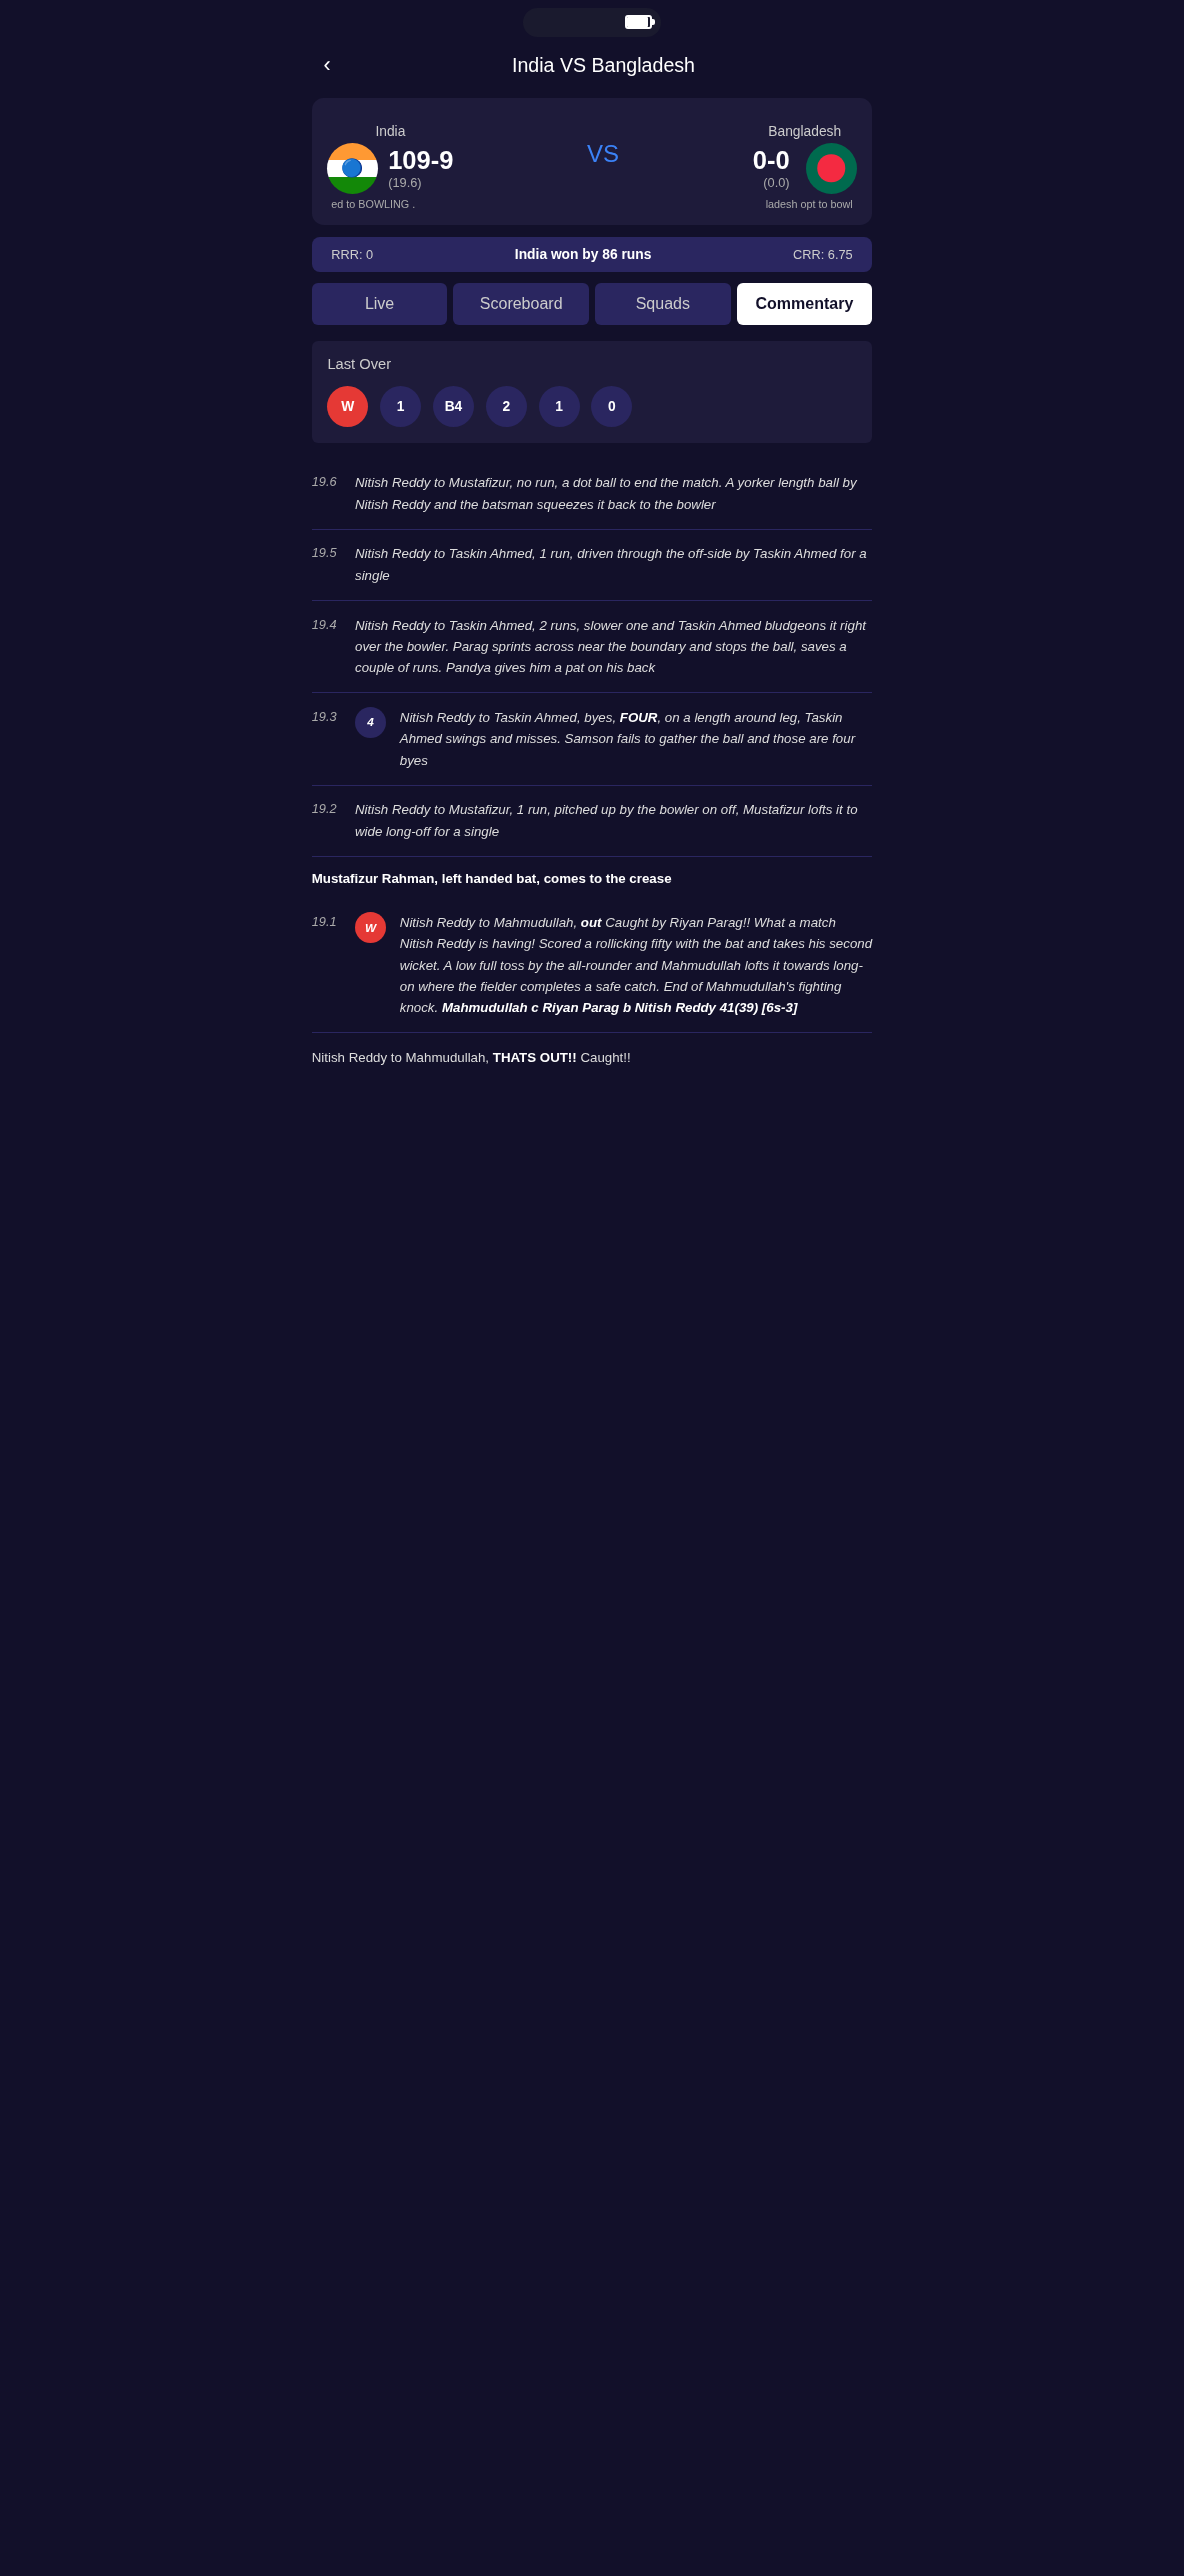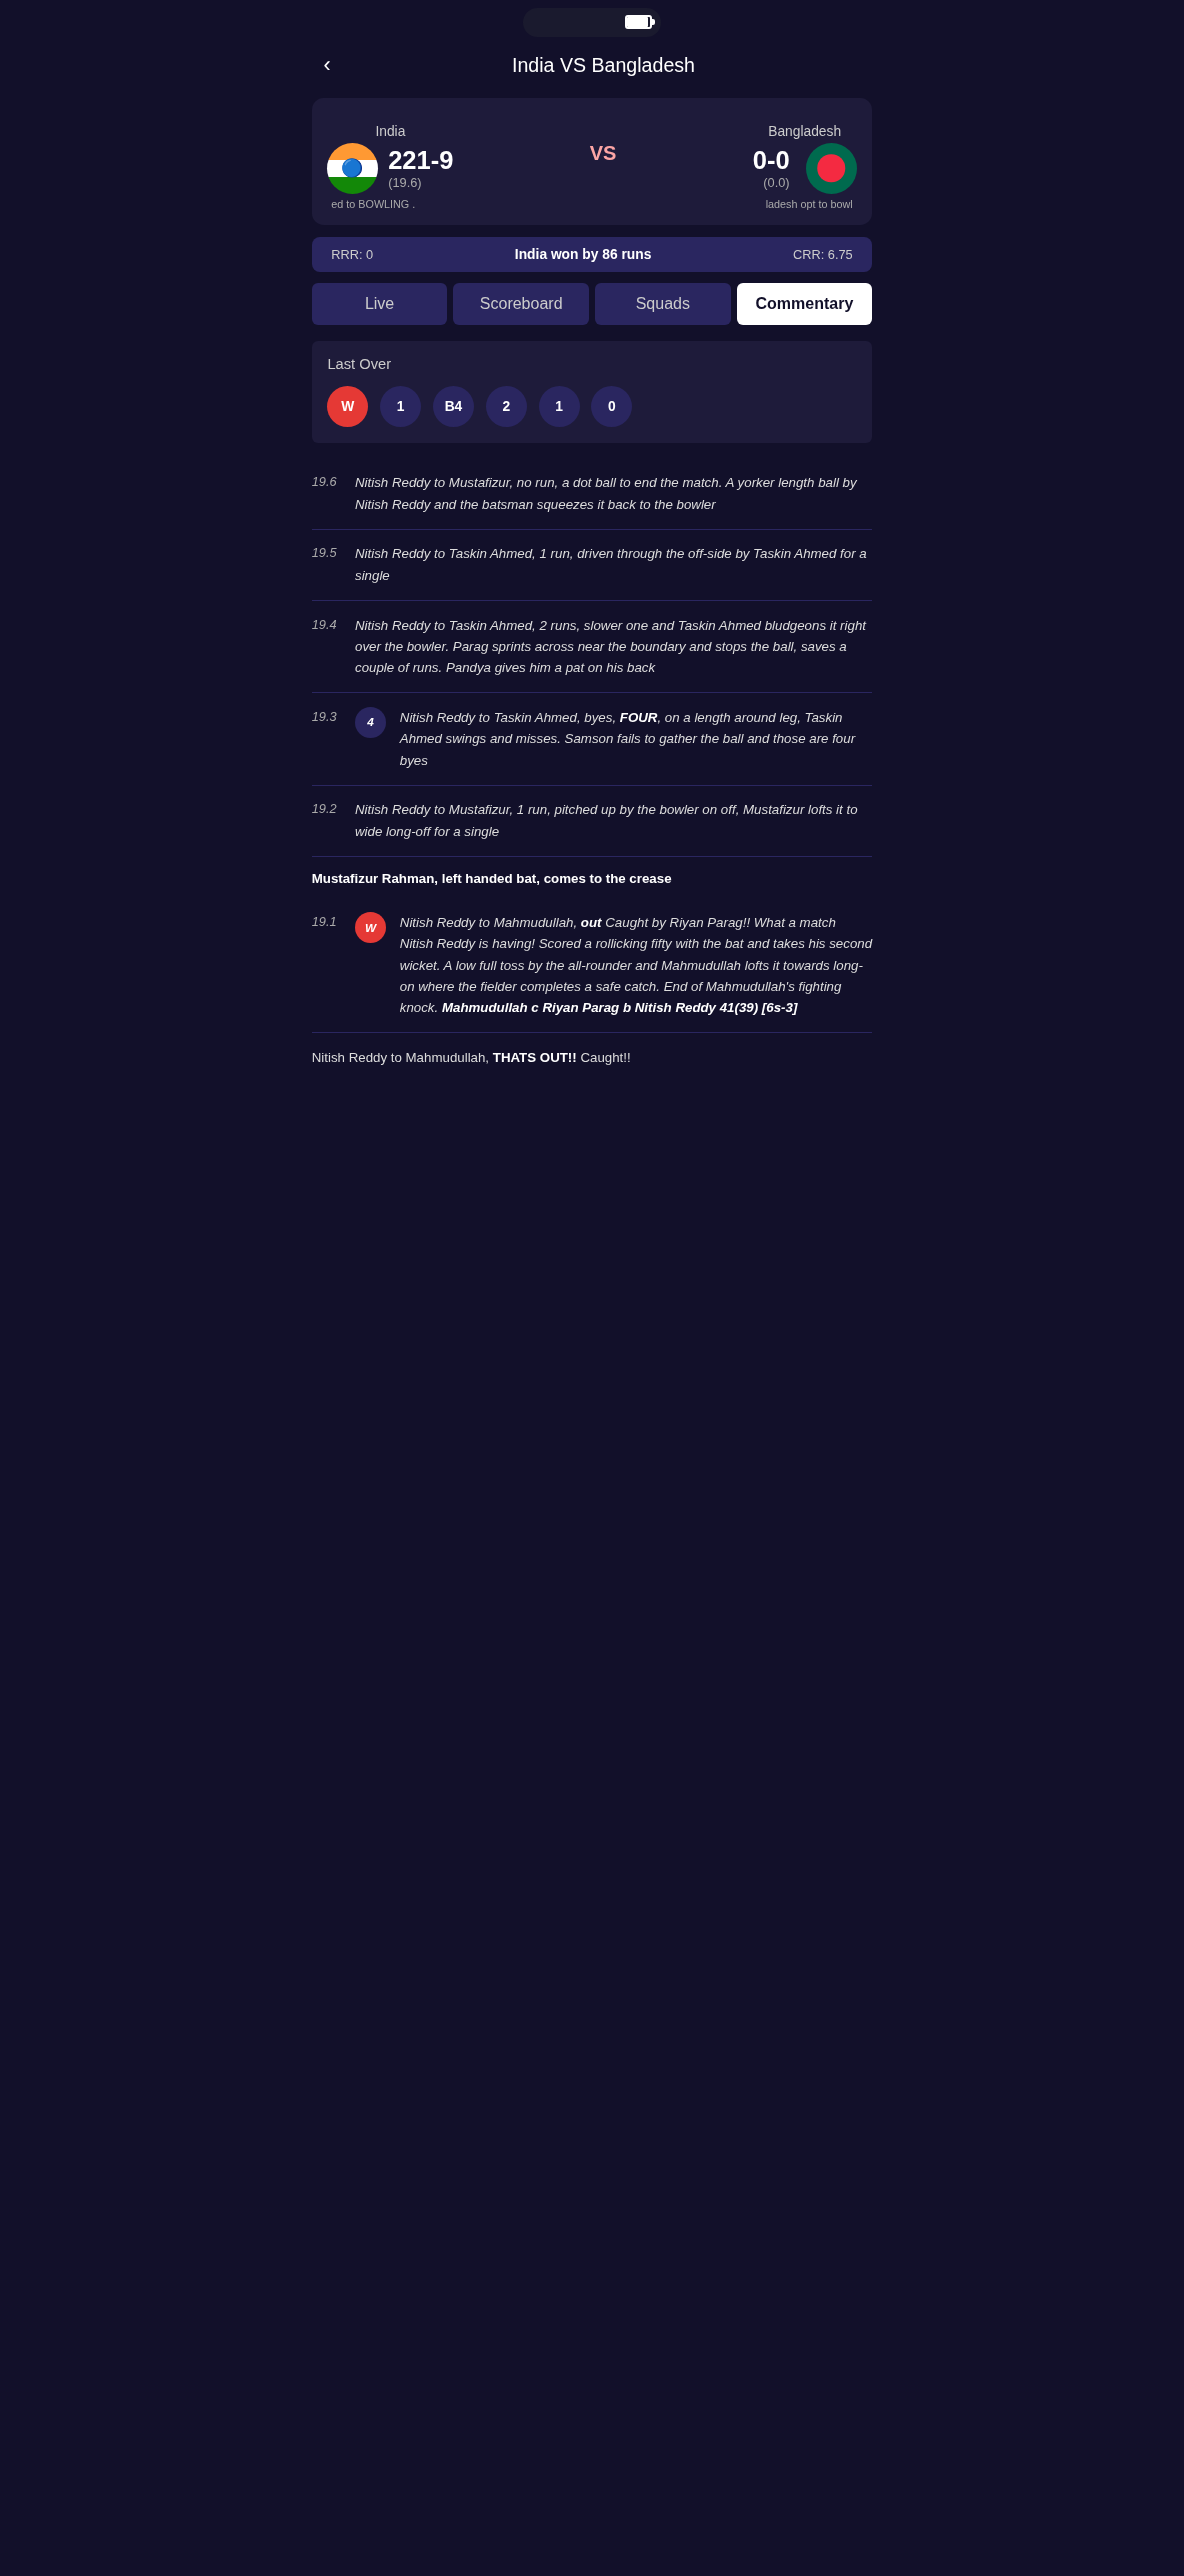--- a/index.html
+++ b/index.html
@@ -147,23 +147,23 @@
     .team-score {
       font-size: 25.5px;
       font-weight: 700;
       color: #fff;
     }
     .team-overs {
       font-size: 12.8px;
       color: #aaa;
     }
     .vs-text {
-      font-size: 20px;
-      font-weight: 700;
-      color: #fca5a5;
+      font-size: 24px;
+      font-weight: 400;
+      color: #3b82f6;
       text-align: center;
     }
     
     .team-block {
       display: flex;
       flex-direction: column;
       align-items: center;
       gap: 3.9px;
       position: relative;
     }
@@ -332,21 +332,21 @@
     <div class="team-block">
       <div class="team-name">India</div>
       <div style="display:flex;align-items:center;gap:9.8px;">
 
         <div class="team-flag india-flag" style="position:relative;background:linear-gradient(to bottom,#FF9933 33%,#fff 33%,#fff 66%,#138808 66%);">
           <div style="position:absolute;width:17.7px;height:17.7px;border-radius:50%;border:2px solid #000066;background:transparent;display:flex;align-items:center;justify-content:center;">
             <div style="width:2px;height:2px;border-radius:50%;background:#000066;"></div>
           </div>
         </div>
         <div>
-          <div class="team-score">221-9</div>
+          <div class="team-score">109-9</div>
           <div class="team-overs">(19.6)</div>
         </div>
       </div>
     </div>
 
     <div class="vs-text">VS</div>
 
     <div class="team-block">
       <div class="team-name">Bangladesh</div>
       <div style="display:flex;align-items:center;gap:16px;">

